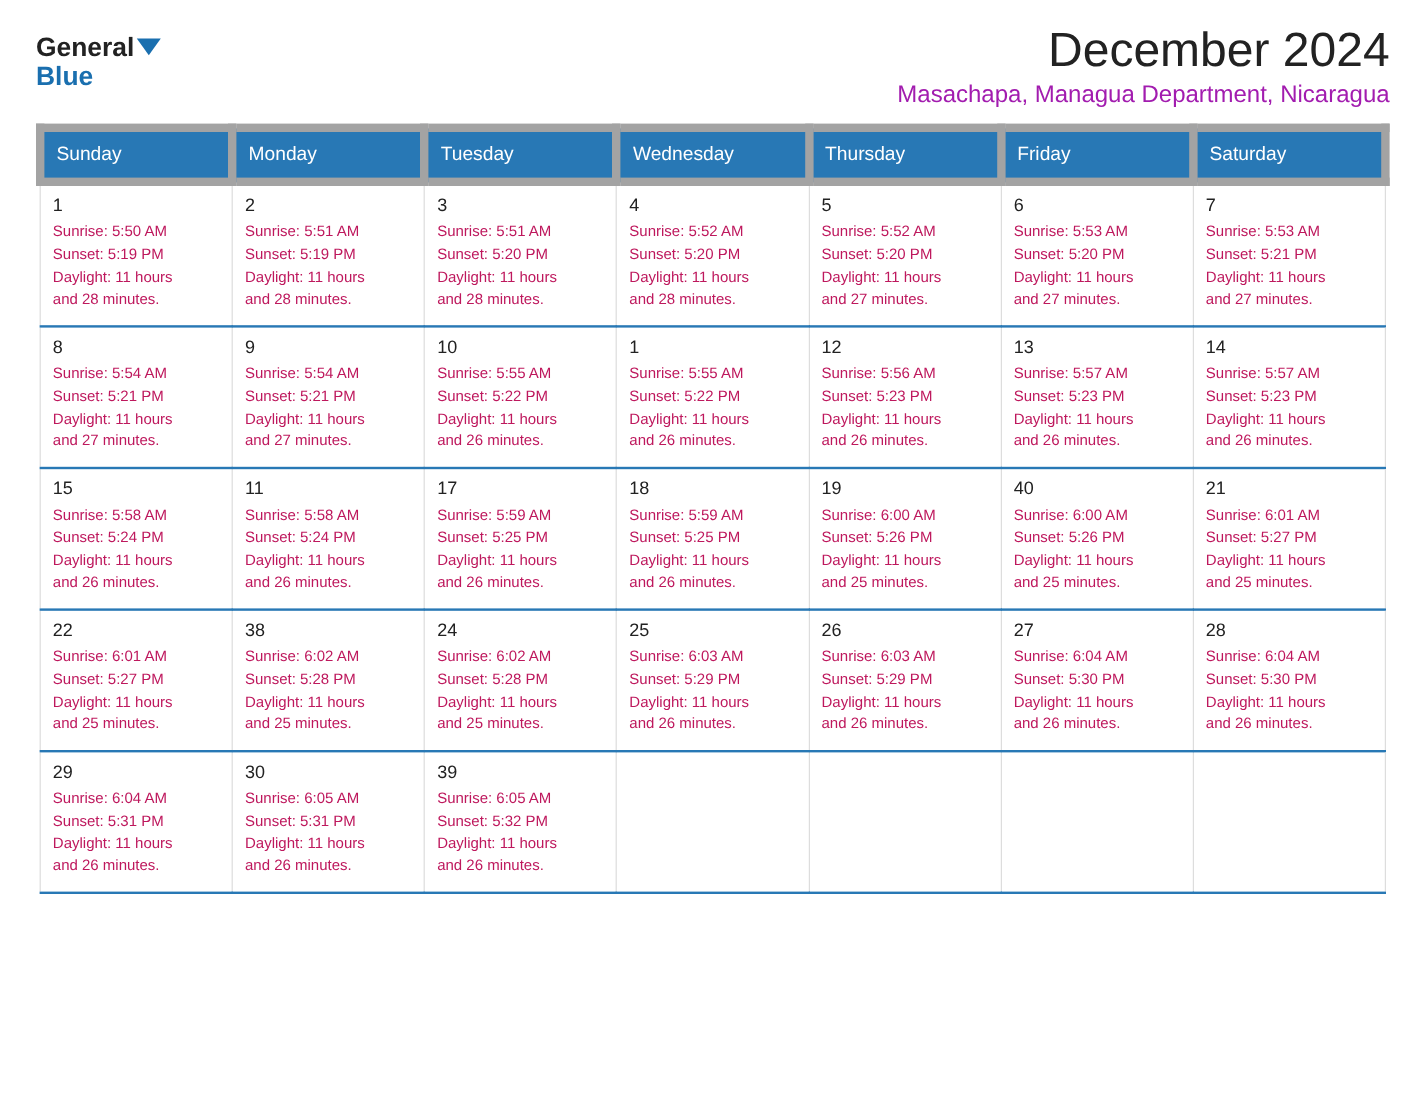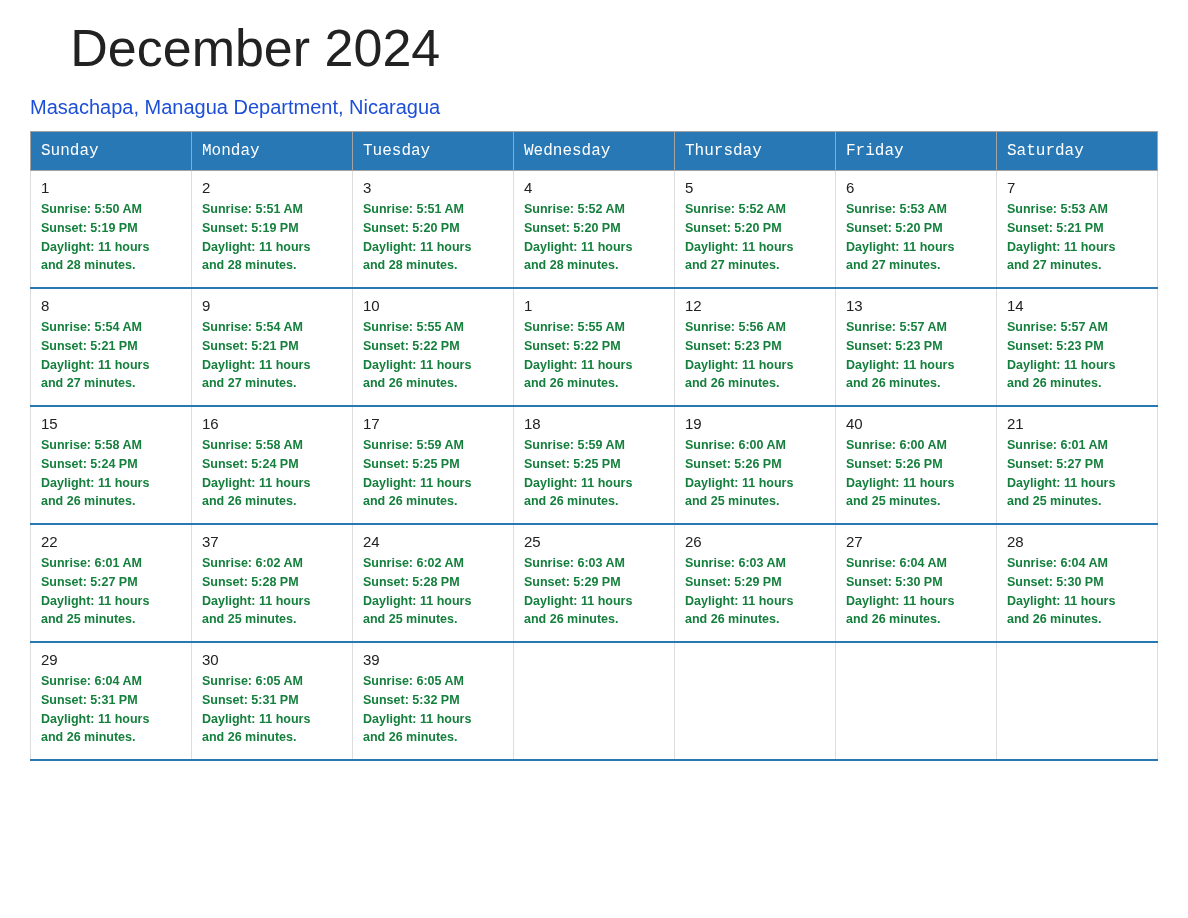--- a/index.html
+++ b/index.html
@@ -41,44 +41,43 @@
       border-top: 14px solid #1a6faf;
       margin-left: 2px;
       vertical-align: middle;
       position: relative;
       top: -2px;
     }
     .title-area {
       text-align: right;
     }
     .calendar-title {
-      font-size: 52px;
+      font-size: 40px;
       font-weight: normal;
       color: #222;
       line-height: 1.1;
     }
     .calendar-subtitle {
       font-size: 20px;
-      color: #1d4ed8;
-      margin-top: 19px;
+      color: #a21caf;
+      margin-top: 4px;
     }
     table {
       width: 100%;
       border-collapse: collapse;
       margin-top: 12px;
     }
     thead th {
       background-color: #2878b5;
       color: #fff;
       font-size: 16px;
       font-weight: normal;
       padding: 10px 10px;
       text-align: left;
-      border: 1px solid #a3a3a3;
-      font-family: Liberation Mono, monospace;
+      border: 7px solid #a3a3a3;
     }
     tbody td {
       vertical-align: top;
       padding: 8px 10px 12px 10px;
       font-size: 13px;
       color: #222;
       border: 1px solid #ddd;
       width: 14.28%;
       min-height: 90px;
     }
@@ -87,31 +86,38 @@
     }
     .day-num {
       font-size: 15px;
       font-weight: normal;
       display: block;
       margin-bottom: 4px;
     }
     .day-info {
       font-size: 12.5px;
       line-height: 1.5;
-      color: #15803d;
-      font-weight: bold;
+      color: #be185d;
     }
     .empty-cell {
       background: #fff;
     }
   </style>
 </head>
 <body>
 
 <div class="header-row">
+  <div class="logo-area">
+    <div class="logo-text">
+      General<span class="logo-triangle"></span>
+    </div>
+    <div class="logo-text">
+      <span class="logo-blue">Blue</span>
+    </div>
+  </div>
   <div class="title-area">
     <div class="calendar-title">December 2024</div>
     <div class="calendar-subtitle">Masachapa, Managua Department, Nicaragua</div>
   </div>
 </div>
 
 <table>
   <thead>
     <tr>
     <th>Sunday</th>
@@ -258,21 +264,21 @@
         <td>
           <span class="day-num">15</span>
         <div class="day-info">
           Sunrise: 5:58 AM<br>
           Sunset: 5:24 PM<br>
           Daylight: 11 hours<br>
           and 26 minutes.
         </div>
         </td>
         <td>
-          <span class="day-num">16</span>
+          <span class="day-num">11</span>
         <div class="day-info">
           Sunrise: 5:58 AM<br>
           Sunset: 5:24 PM<br>
           Daylight: 11 hours<br>
           and 26 minutes.
         </div>
         </td>
         <td>
           <span class="day-num">17</span>
         <div class="day-info">
@@ -323,21 +329,21 @@
         <td>
           <span class="day-num">22</span>
         <div class="day-info">
           Sunrise: 6:01 AM<br>
           Sunset: 5:27 PM<br>
           Daylight: 11 hours<br>
           and 25 minutes.
         </div>
         </td>
         <td>
-          <span class="day-num">37</span>
+          <span class="day-num">38</span>
         <div class="day-info">
           Sunrise: 6:02 AM<br>
           Sunset: 5:28 PM<br>
           Daylight: 11 hours<br>
           and 25 minutes.
         </div>
         </td>
         <td>
           <span class="day-num">24</span>
         <div class="day-info">

